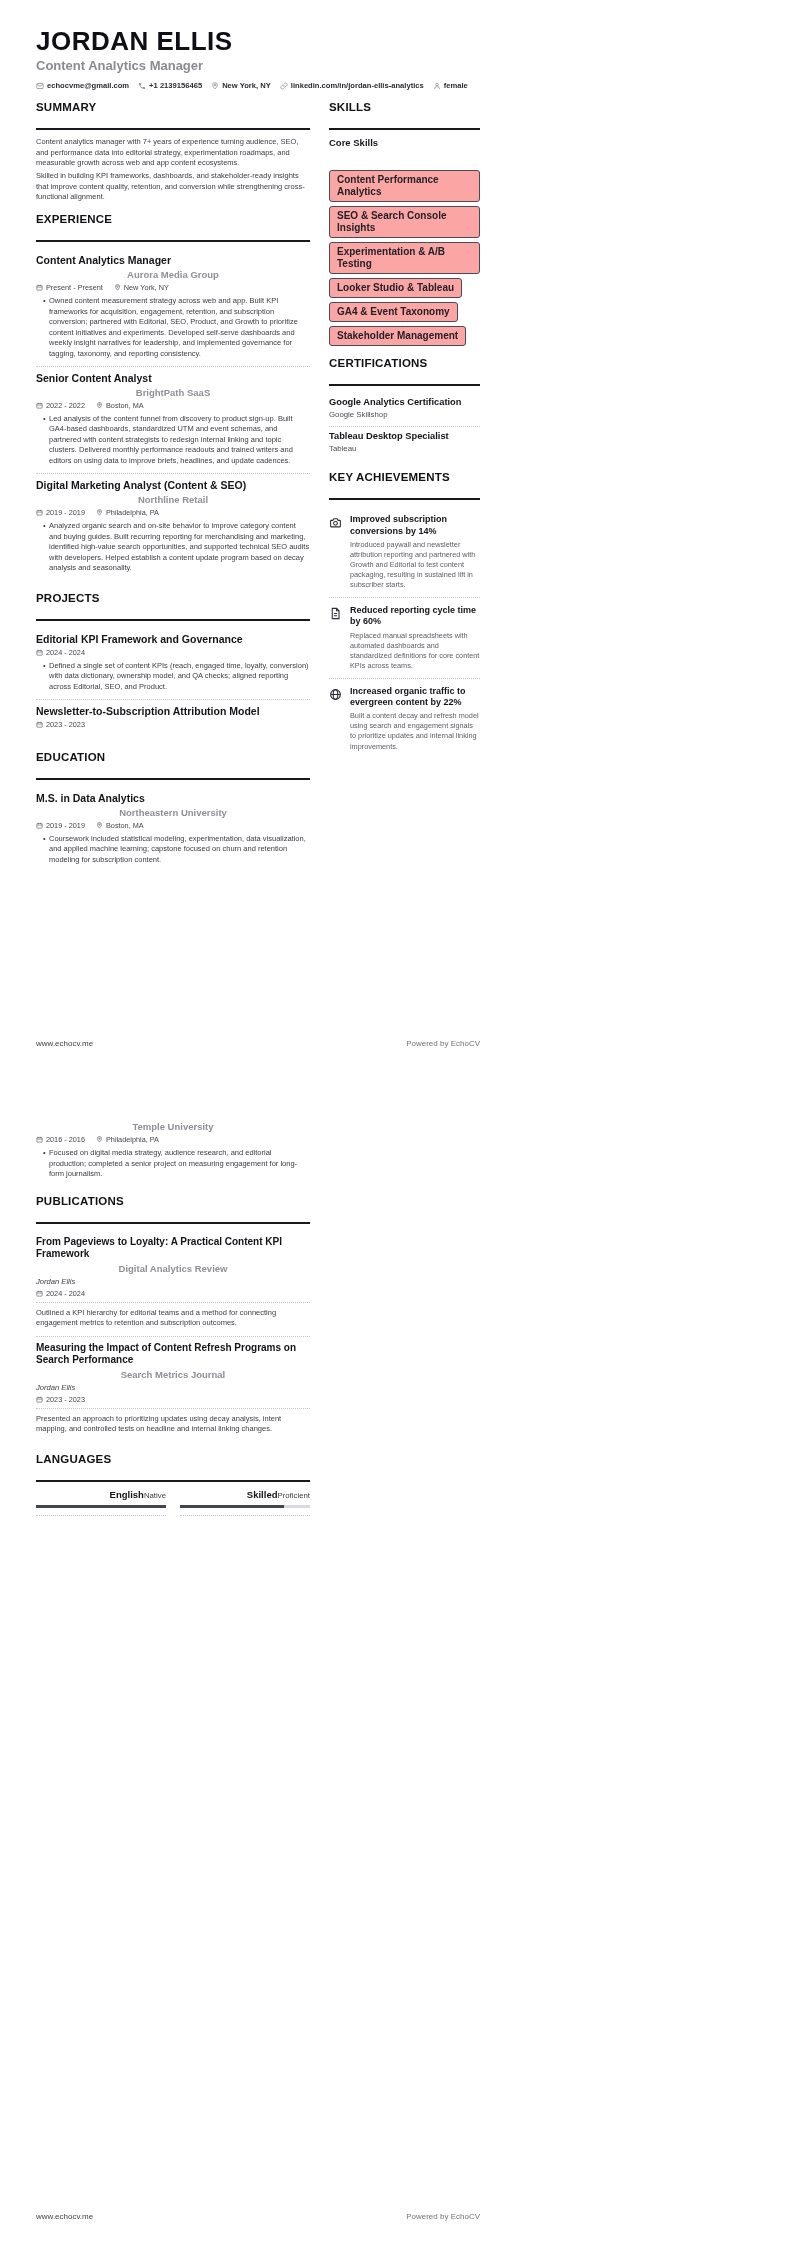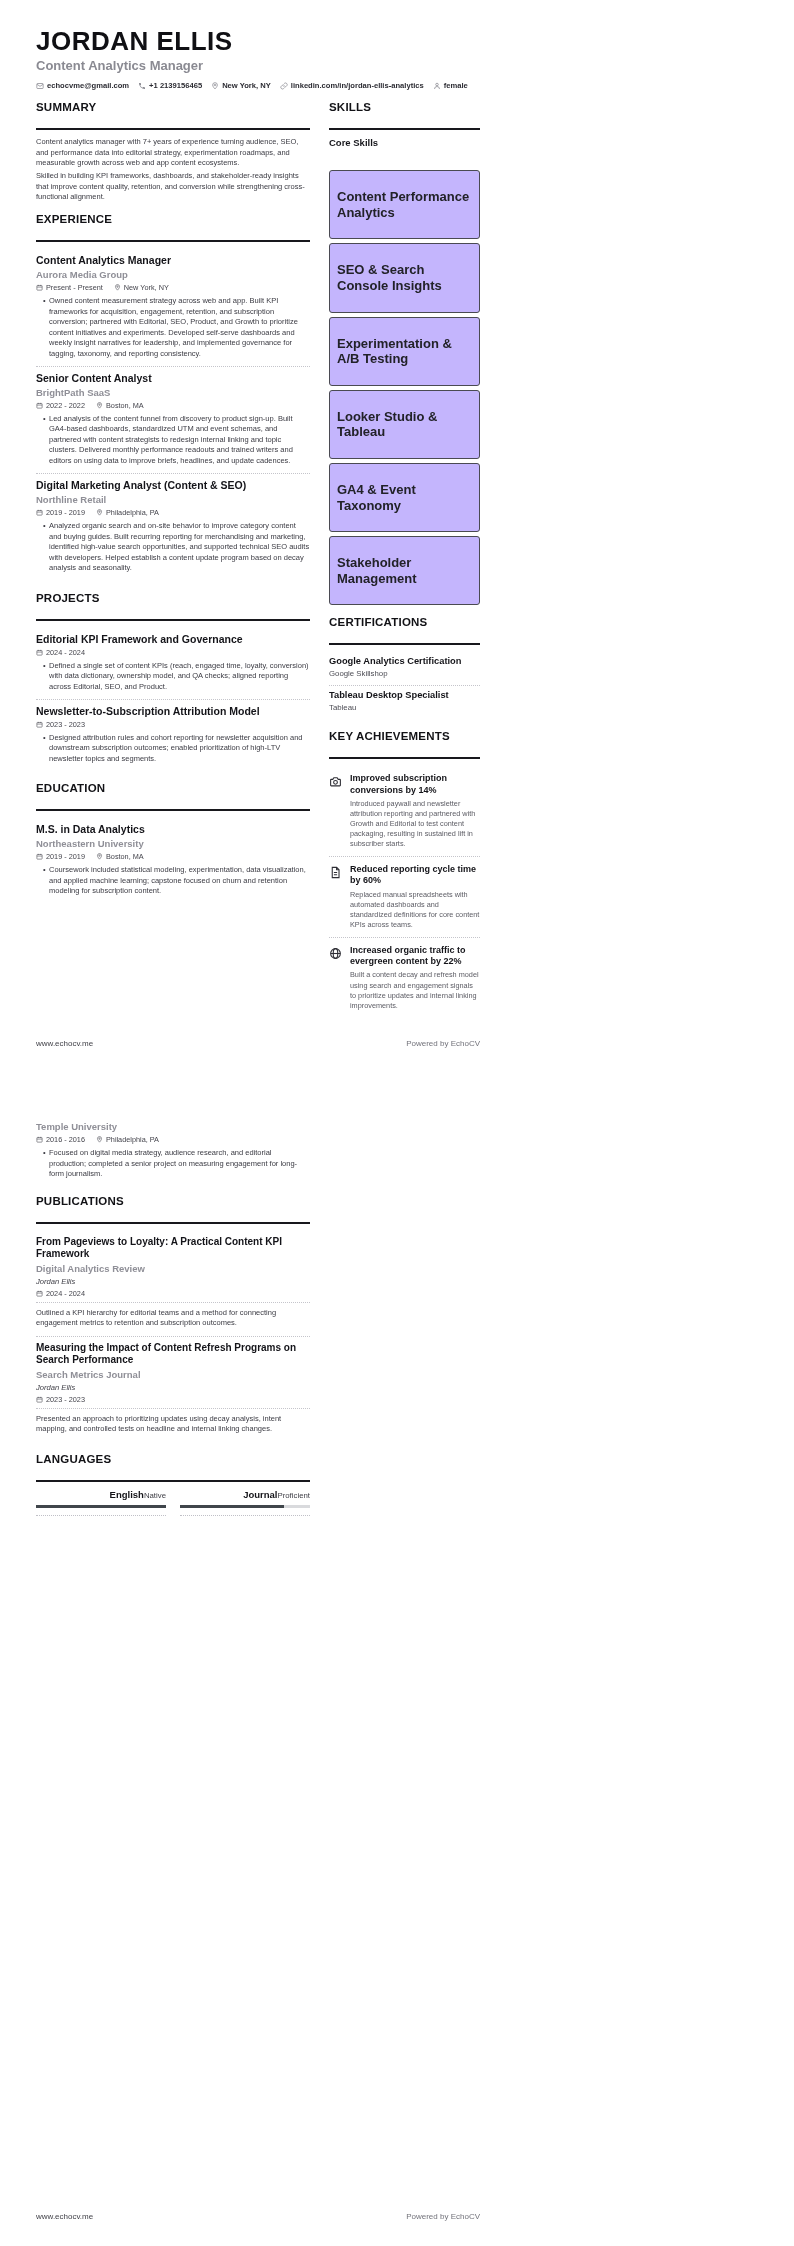--- a/index.html
+++ b/index.html
@@ -33,34 +33,34 @@
   .sec { margin-bottom: 11px; }
   .sec-h { font-size: 11.5px; font-weight: 800; color: #121216; letter-spacing: .2px;
            border-bottom: 2px solid #18181d; padding-bottom: 15px; margin-bottom: 7px; }
 
   .body-txt { font-size: 7.5px; line-height: 1.38; color: #3b3b43; margin: 0 0 3px; }
 
   .entry { padding: 5px 0 7px; }
   .divider { border-bottom: 1px dotted #c5c5cb; height: 0; }
 
   .e-title { font-size: 10.5px; font-weight: 700; color: #141419; line-height: 1.22; margin-bottom: 2px; }
-  .e-org { font-size: 9.5px; font-weight: 700; color: #8f8f97; margin-bottom: 3px; }
+  .e-org { font-size: 9.5px; font-weight: 700; color: #8f8f97; margin-bottom: 3px; text-align: center; }
   .meta { display: flex; align-items: center; gap: 11px; margin-bottom: 4px; }
   .m-item { display: flex; align-items: center; gap: 3px; font-size: 7.3px; color: #45454d; }
   .m-item .ic { color: #5a5a62; display: flex; }
 
   .bullets { list-style: none; margin: 0; padding: 0 0 0 7px; }
   .bullets li { position: relative; padding-left: 6px; font-size: 7.5px; line-height: 1.4; color: #3b3b43; }
   .bullets li::before { content: "\2022"; position: absolute; left: 0; top: 0; }
 
   
   .subhead { font-size: 9.5px; font-weight: 700; color: #17171c; margin-bottom: 22px; }
   .tags { display: flex; flex-direction: column; align-items: flex-start; gap: 4px; }
-  .tag { border: 1px solid #4a4a52; border-radius: 3px; padding: 18px 7px; font-size: 13px;
-         font-weight: 600; color: #222228; line-height: 1.2; background: #c4b5fd; }
+  .tag { border: 1px solid #4a4a52; border-radius: 3px; padding: 3px 7px; font-size: 10px;
+         font-weight: 600; color: #222228; line-height: 1.2; background: #fca5a5; }
 
   .cert { padding: 4px 0 7px; }
   .cert-name { font-size: 9.3px; font-weight: 700; color: #141419; }
   .cert-issuer { font-size: 7.8px; color: #4c4c54; margin-top: 3px; }
 
   .ach { display: flex; gap: 7px; padding: 7px 0; }
   .ach-ic { flex: none; width: 14px; color: #2e2e35; padding-top: 1px; }
   .ach-title { font-size: 9px; font-weight: 700; color: #141419; line-height: 1.25; }
   .ach-desc { font-size: 7.3px; color: #5c5c64; line-height: 1.38; margin-top: 3px; }
 
@@ -270,23 +270,20 @@
               <span class="m-item">
                 <span class="ic">
                     <svg width="7" height="7" viewBox="0 0 24 24" fill="none" stroke="currentColor" stroke-width="2.2">
                       <rect x="3" y="5" width="18" height="16" rx="2"></rect>
                       <path d="M8 3v4M16 3v4M3 10.5h18"></path>
                     </svg>
                   </span>
                 <span>2023 - 2023</span>
               </span>
             </div>
-            <ul class="bullets">
-              <li>Designed attribution rules and cohort reporting for newsletter acquisition and downstream subscription outcomes; enabled prioritization of high-LTV newsletter topics and segments.</li>
-            </ul>
           </div>
         </section>
 
         <section class="sec">
           <div class="sec-h">EDUCATION</div>
 
           <div class="entry">
             <div class="e-title">M.S. in Data Analytics</div>
             <div class="e-org">Northeastern University</div>
             <div class="meta">
@@ -479,21 +476,21 @@
               <span class="lang-name">English</span>
               <span class="lang-level">Native</span>
             </div>
             <div class="bar">
               <div class="bar-fill" style="width: 100%;"></div>
             </div>
             <div class="lang-dots"></div>
           </div>
           <div class="lang">
             <div class="lang-row">
-              <span class="lang-name">Journal</span>
+              <span class="lang-name">Skilled</span>
               <span class="lang-level">Proficient</span>
             </div>
             <div class="bar">
               <div class="bar-fill" style="width: 80%;"></div>
             </div>
             <div class="lang-dots"></div>
           </div>
         </div>
       </section>
 

